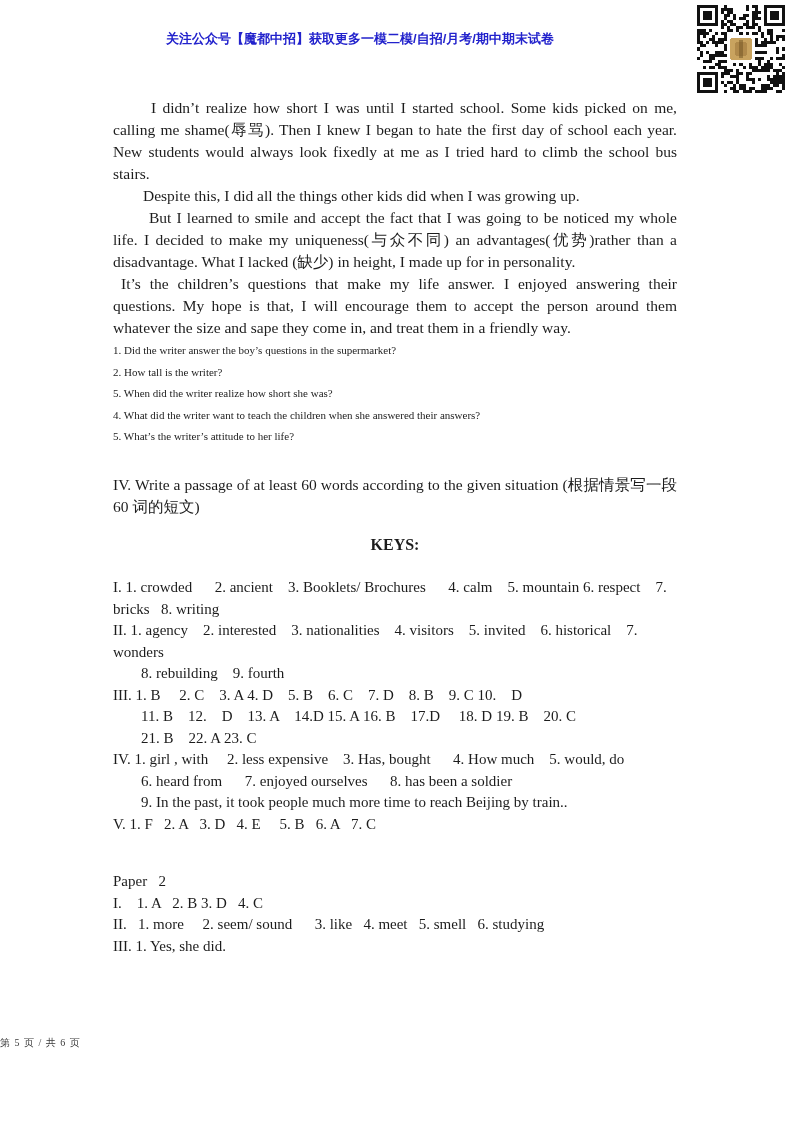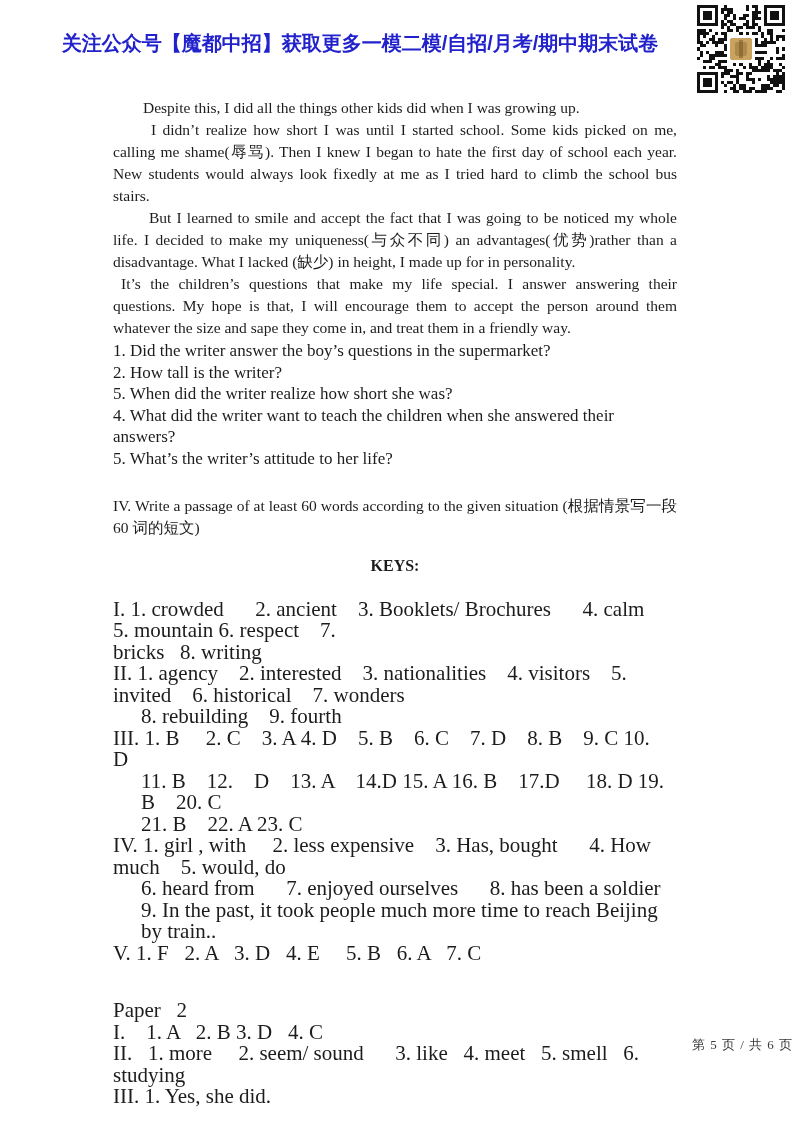--- a/index.html
+++ b/index.html
@@ -10,40 +10,40 @@
     margin:0 auto;
     overflow:hidden;
     font-family:"Liberation Serif","DejaVu Serif",serif;
     color:#1c1c1c;
   }
   .promo{
     position:absolute;top:30px;left:0;width:720px;
     text-align:center;
     font-family:"Liberation Sans","DejaVu Sans",sans-serif;
     font-weight:bold;
-    font-size:20px;
+    font-size:13px;
     color:#2222cc;
   }
   .qr{
     position:absolute;top:5px;left:697px;width:88px;height:88px;
   }
   .qr svg{width:100%;height:100%;display:block;shape-rendering:crispEdges;}
   .content{
     position:absolute;top:97px;left:113px;width:564px;
     font-size:15.5px;
   }
   .passage p{
     margin:0;
     line-height:22px;
     text-align:justify;
   }
   .questions{margin-top:1px;}
   .questions .q-line{
     line-height:21.5px;
-    font-size:17px;
+    font-size:11px;
     font-family:Liberation Serif, serif;
   }
   .sec4-heading{
     margin-top:26px;
     font-weight:normal;
     line-height:22px;
     text-align:justify;
   }
   .sec4-prompt{
     margin-top:2px;
@@ -53,29 +53,29 @@
   .keys-title{
     margin-top:16px;
     text-align:center;
     font-weight:bold;
     font-size:16px;
     line-height:21.5px;
   }
   .keys-lines{margin-top:22px;}
   .keys-line{
     line-height:21.5px;
-    font-size:21px;
+    font-size:15px;
     white-space:pre-wrap;
   }
   .keys-line.sub{padding-left:28px;}
   .paper2-lines{margin-top:36px;}
   .footer{
     position:absolute;top:1036px;left:0;width:793px;
-    text-align:right;
-    font-size:13px;
+    text-align:left;
+    font-size:10px;
     letter-spacing:1px;
     color:#3a3a3a;
   }
 </style>
 </head>
 <body>
 
 <div class="page">
 
   <div class="promo" style="color: rgb(34, 34, 204);">关注公众号【魔都中招】获取更多一模二模/自招/月考/期中期末试卷</div>
@@ -363,24 +363,24 @@
         <rect x="2" y="24" width="3" height="3" fill="#111111"></rect>
         <rect x="10.8" y="10.8" width="7.4" height="7.4" rx="1.1" fill="#c9a35f"></rect>
         <rect x="12.6" y="12.2" width="3.8" height="4.6" rx="0.6" fill="#9a7438" opacity="0.55"></rect>
         <rect x="13.9" y="11.6" width="1.2" height="5.8" fill="#6d5222" opacity="0.5"></rect>
       </svg>
   </div>
 
   <div class="content">
 
     <div class="passage">
-      <p style="text-indent: 30px;">Despite this, I did all the things other kids did when I was growing up.</p>
-        <p style="text-indent: 38px;">I didn’t realize how short I was until I started school. Some kids picked on me, calling me shame(辱骂). Then I knew I began to hate the first day of school each year. New students would always look fixedly at me as I tried hard to climb the school bus stairs.</p>
+      <p style="text-indent: 38px;">I didn’t realize how short I was until I started school. Some kids picked on me, calling me shame(辱骂). Then I knew I began to hate the first day of school each year. New students would always look fixedly at me as I tried hard to climb the school bus stairs.</p>
+        <p style="text-indent: 30px;">Despite this, I did all the things other kids did when I was growing up.</p>
         <p style="text-indent: 36px;">But I learned to smile and accept the fact that I was going to be noticed my whole life. I decided to make my uniqueness(与众不同) an advantages(优势)rather than a disadvantage. What I lacked (缺少) in height, I made up for in personality.</p>
-        <p style="text-indent: 8px;">It’s the children’s questions that make my life special. I answer answering their questions. My hope is that, I will encourage them to accept the person around them whatever the size and sape they come in, and treat them in a friendly way.</p>
+        <p style="text-indent: 8px;">It’s the children’s questions that make my life answer. I enjoyed answering their questions. My hope is that, I will encourage them to accept the person around them whatever the size and sape they come in, and treat them in a friendly way.</p>
     </div>
 
     <div class="questions">
       <div class="q-line">1. Did the writer answer the boy’s questions in the supermarket?</div>
         <div class="q-line">2. How tall is the writer?</div>
         <div class="q-line">5. When did the writer realize how short she was?</div>
         <div class="q-line">4. What did the writer want to teach the children when she answered their answers?</div>
         <div class="q-line">5. What’s the writer’s attitude to her life?</div>
     </div>
 

